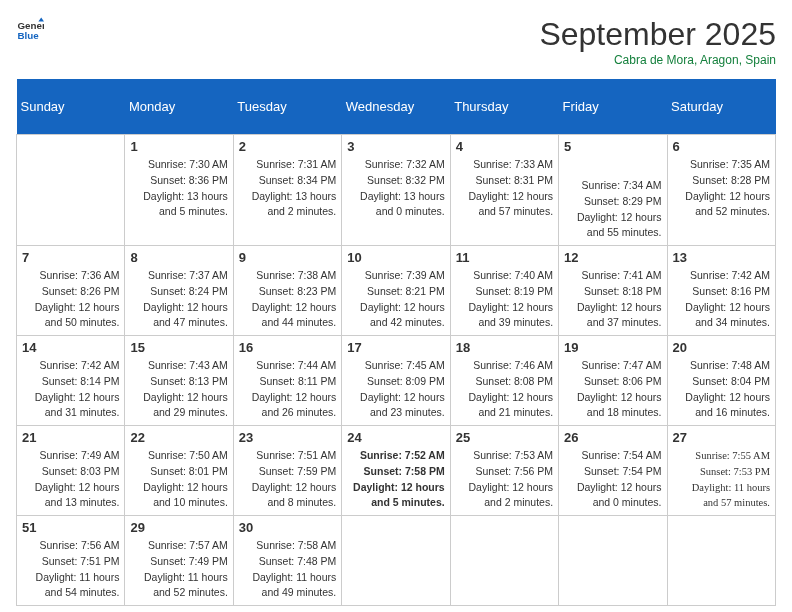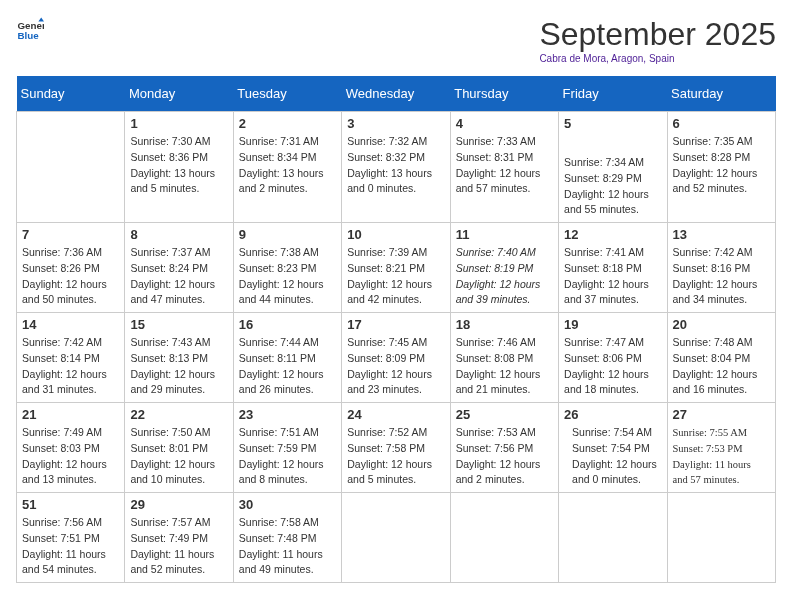--- a/index.html
+++ b/index.html
@@ -19,40 +19,40 @@
     .logo {
       display: flex;
       align-items: center;
       gap: 4px;
     }
     .logo-icon {
       width: 28px;
       height: 28px;
     }
     .title-block {
-      text-align: left;
+      text-align: right;
     }
     .month-title {
       font-size: 32px;
       color: #333;
       font-weight: normal;
     }
     .subtitle {
-      font-size: 10px;
-      color: #4c1d95;
+      font-size: 12px;
+      color: #15803d;
     }
     table {
       width: 100%;
       border-collapse: collapse;
       font-size: 11px;
     }
     thead tr th {
       background-color: #1565c0;
       color: #fff;
-      padding: 10px 4px;
+      padding: 20px 4px;
       text-align: left;
       font-size: 13px;
       font-weight: normal;
     }
     tbody tr td {
       border: 1px solid #ccc;
       vertical-align: top;
       padding: 4px 5px;
       min-height: 80px;
       height: 90px;
@@ -65,20 +65,21 @@
     .day-num {
       font-size: 13px;
       font-weight: bold;
       margin-bottom: 3px;
       display: block;
     }
     .day-info {
       font-size: 10.5px;
       line-height: 1.5;
       color: #333;
+      text-align: right;
     }
     .week-row td {
       background: #fff;
     }
     .week-row:nth-child(odd) td {
       background: #fff;
     }
   </style>
 </head>
 <body>
@@ -179,21 +180,21 @@
         </td>
         <td>
           <span class="day-num">10</span>
           <div class="day-info" style="white-space: pre-line;">Sunrise: 7:39 AM
 Sunset: 8:21 PM
 Daylight: 12 hours
 and 42 minutes.</div>
         </td>
         <td>
           <span class="day-num">11</span>
-          <div class="day-info" style="white-space: pre-line; font-style: italic;">Sunrise: 7:40 AM
+          <div class="day-info" style="white-space: pre-line;">Sunrise: 7:40 AM
 Sunset: 8:19 PM
 Daylight: 12 hours
 and 39 minutes.</div>
         </td>
         <td>
           <span class="day-num">12</span>
           <div class="day-info" style="white-space: pre-line;">Sunrise: 7:41 AM
 Sunset: 8:18 PM
 Daylight: 12 hours
 and 37 minutes.</div>
@@ -274,21 +275,21 @@
         </td>
         <td>
           <span class="day-num">23</span>
           <div class="day-info" style="white-space: pre-line;">Sunrise: 7:51 AM
 Sunset: 7:59 PM
 Daylight: 12 hours
 and 8 minutes.</div>
         </td>
         <td>
           <span class="day-num">24</span>
-          <div class="day-info" style="white-space: pre-line;">Sunrise: 7:52 AM
+          <div class="day-info" style="white-space: pre-line; font-weight: bold;">Sunrise: 7:52 AM
 Sunset: 7:58 PM
 Daylight: 12 hours
 and 5 minutes.</div>
         </td>
         <td>
           <span class="day-num">25</span>
           <div class="day-info" style="white-space: pre-line;">Sunrise: 7:53 AM
 Sunset: 7:56 PM
 Daylight: 12 hours
 and 2 minutes.</div>

